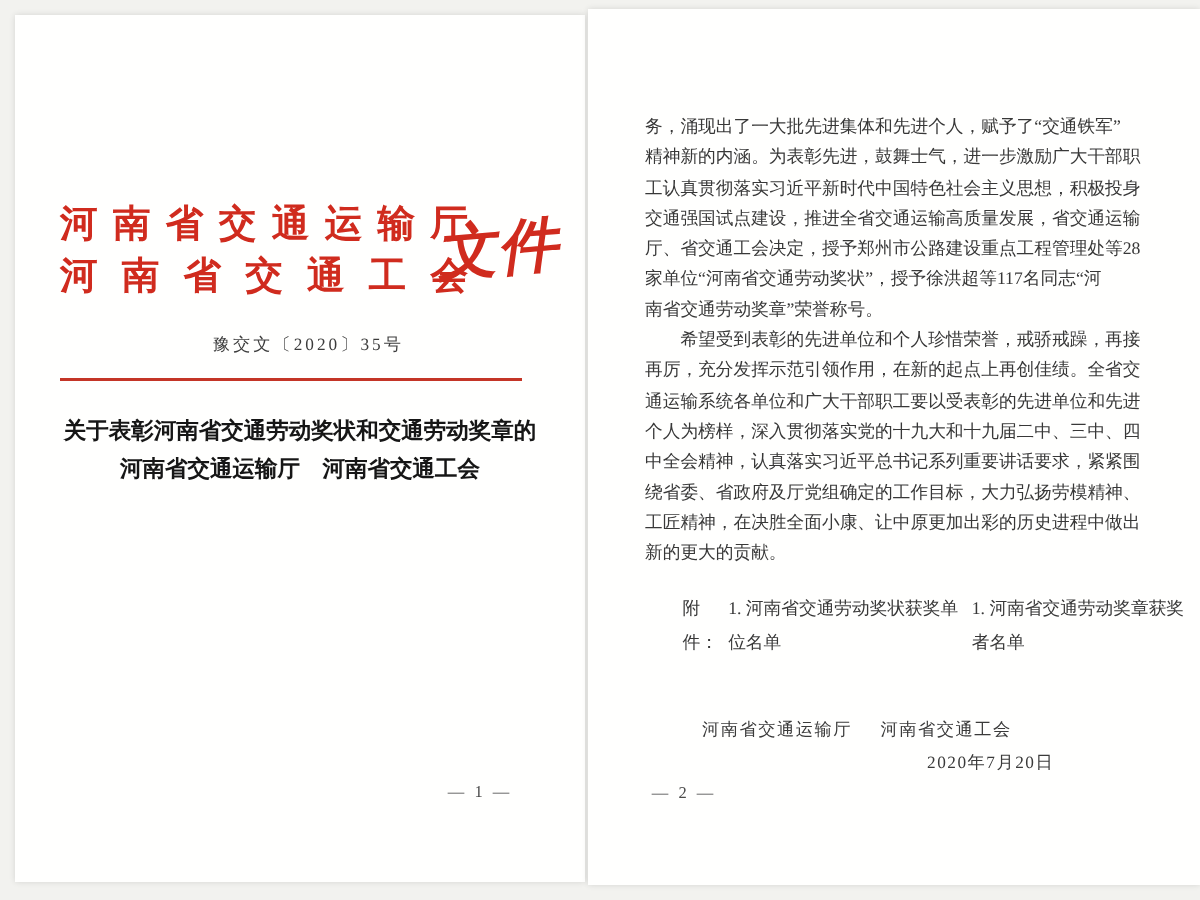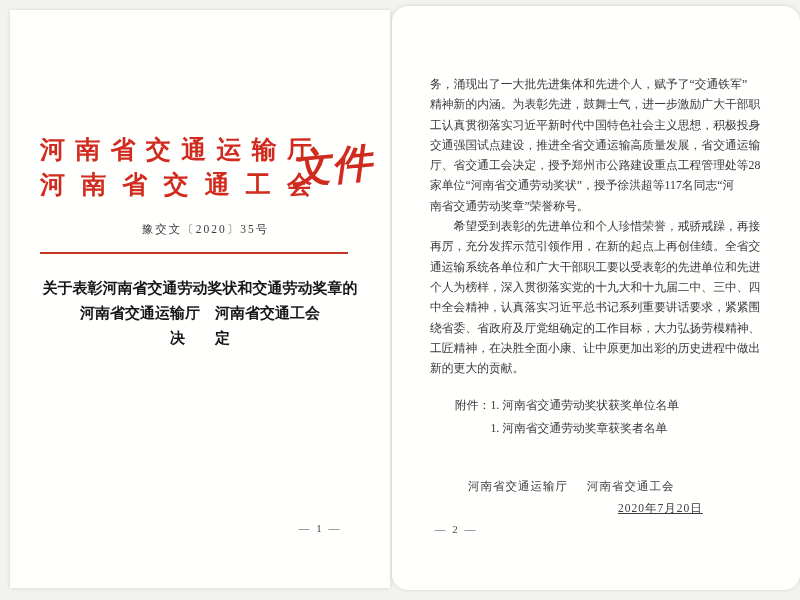--- a/index.html
+++ b/index.html
@@ -10,21 +10,21 @@
     width: 800px; height: 600px;
     background: #f2f2ef;
     overflow: hidden;
   }
   .page {
     position: absolute;
     background: #fffffe;
     box-shadow: 0 0 4px rgba(0,0,0,0.12);
   }
   .page-1 { left: 10px; top: 10px; width: 380px; height: 578px; }
-  .page-2 { left: 392px; top: 6px;  width: 408px; height: 584px; border-radius: 16px; }
+  .page-2 { left: 392px; top: 6px;  width: 408px; height: 584px; }
 
   
   .letterhead {
     position: absolute; top: 122px; left: 30px; width: 272px;
     color: #d02b1e;
     font-weight: bold;
     font-size: 25px;
     line-height: 35px;
   }
   .lh-line {
@@ -85,36 +85,36 @@
     position: absolute; top: 68px; left: 38px; width: 336px;
     font-size: 11.8px;
     line-height: 20.3px;
   }
   .attachments {
     position: absolute; top: 388px; left: 63px;
     display: flex;
     font-size: 11.8px;
     line-height: 23px;
     color: #383838;
+    align-items: center;
   }
-  .att-items { display: flex; flex-direction: column; }
+  .att-items { display: flex; flex-direction: row; }
   .signatures {
     position: absolute; top: 473px; left: 0; right: 0; height: 16px;
     font-size: 11.5px;
     color: #3a3a3a;
   }
   .sig { position: absolute; white-space: nowrap; letter-spacing: 1px; }
   .sig-1 { left: 76px; }
   .sig-2 { left: 195px; }
   .date {
     position: absolute; top: 495px; left: 226px;
     font-size: 11.5px;
     color: #3a3a3a;
     letter-spacing: 1px;
-    text-decoration: underline;
   }
   .pn2 { top: 517px; left: 24px; width: 80px; }
 </style>
 </head>
 <body>
 
 <div class="canvas">
 
   <section class="page page-1">
 
@@ -125,21 +125,20 @@
 
     <div class="wenjian">文件</div>
 
     <div class="docnum">豫交文〔2020〕35号</div>
 
     <div class="rule"></div>
 
     <div class="title">
       <div>关于表彰河南省交通劳动奖状和交通劳动奖章的</div>
       <div>河南省交通运输厅　河南省交通工会</div>
-      <div>决　　定</div>
     </div>
 
     <div class="body body-1">
     </div>
 
     <div class="pagenum pn1">— 1 —</div>
   </section>
 
   <section class="page page-2">
 

